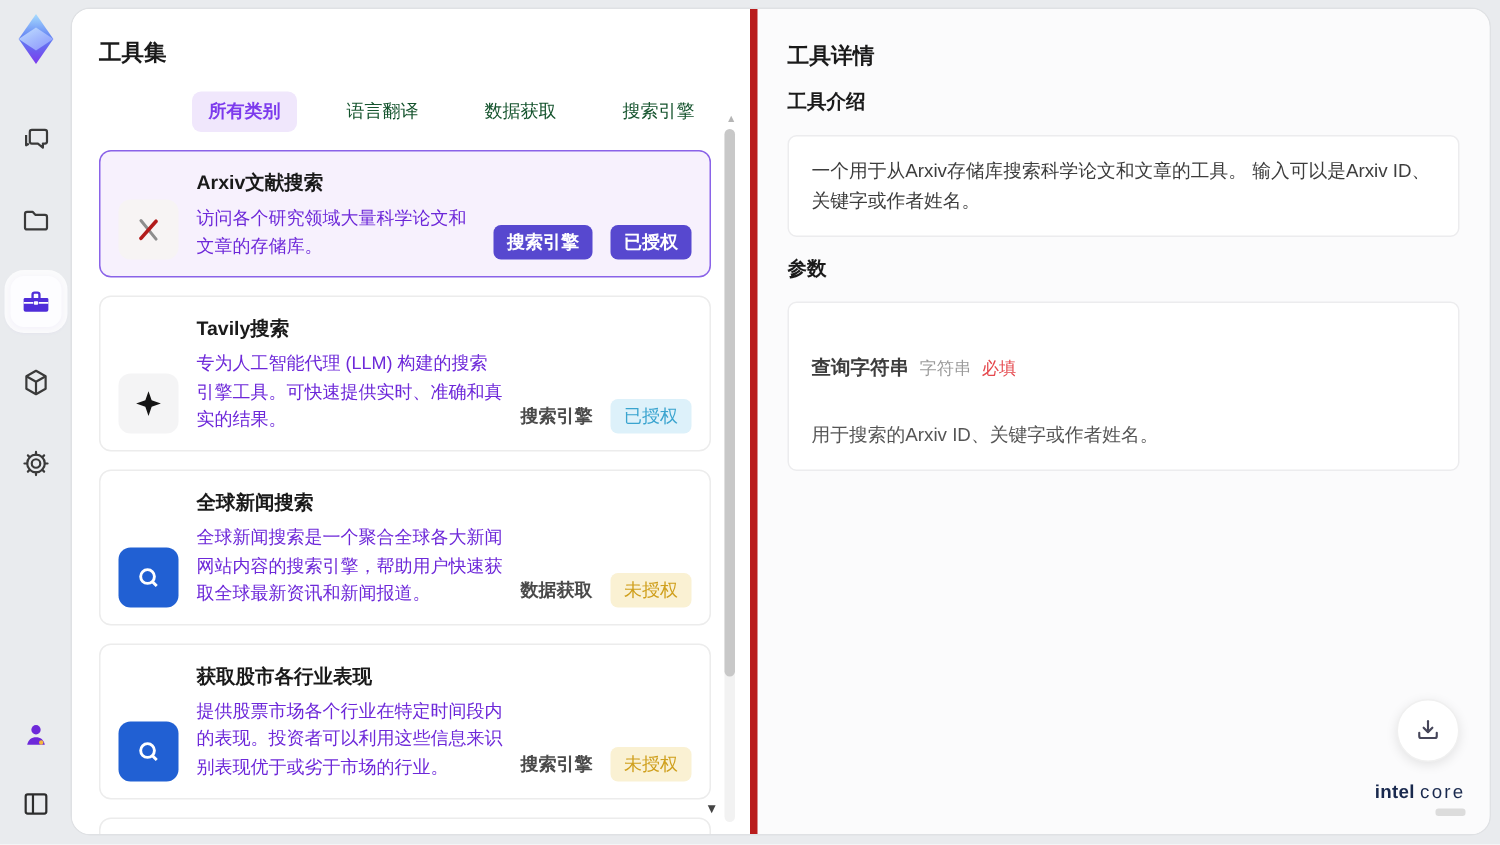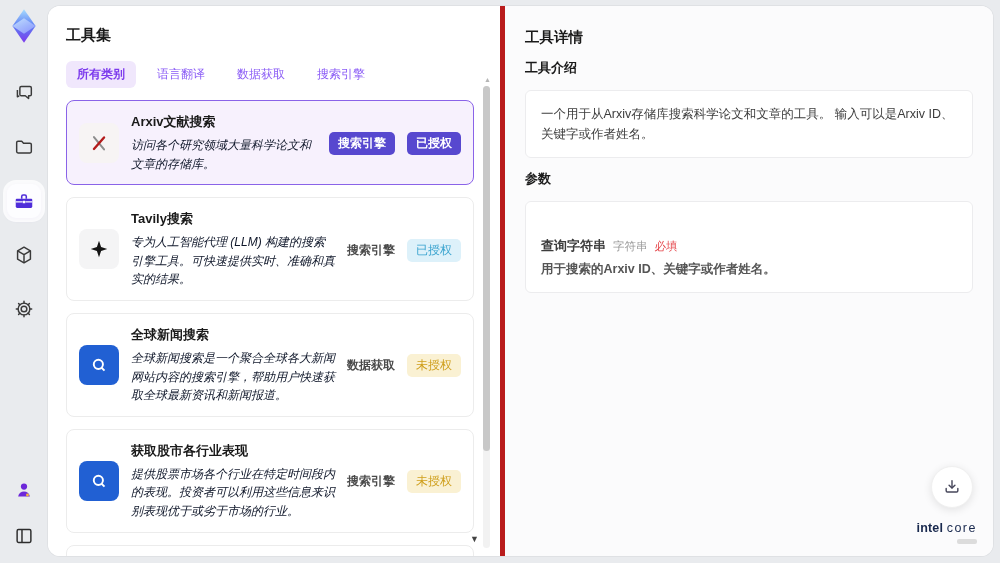--- a/index.html
+++ b/index.html
@@ -34,43 +34,43 @@
     background:#ffffff; border-radius:12px; overflow:hidden;
     display:flex;
     box-shadow:0 0 0 1px rgba(0,0,0,.04);
   }
   
   .list-panel {
     width:452px; min-width:452px; position:relative;
     padding:16px 26px 0 18px; background:#fff;
   }
   .panel-title { font-size:15px; font-weight:700; margin:4px 0 16px; }
-  .tabs { display:flex; align-items:center; gap:10px; margin-bottom:12px; }
+  .tabs { display:flex; align-items:center; gap:22px; margin-bottom:12px;justify-content:flex-end; }
   .tab {
-    font-size:12px; color:#8b5cf6; padding:5px 11px; cursor:pointer;
+    font-size:12px; color:#14532d; padding:5px 11px; cursor:pointer;
     border-radius:6px; white-space:nowrap;
   }
   .tab.active { background:#f0e7fc; color:#7c3aed; font-weight:700; }
   .cards { display:flex; flex-direction:column; gap:12px; }
   .card {
-    display:flex; gap:12px; align-items:center;
+    display:flex; gap:12px; align-items:flex-end;
     background:#fff; border:1px solid #ececec; border-radius:8px;
     padding:11px 12px; cursor:pointer;
   }
   .card.selected { border:1.5px solid #8a63e8; background:#f7f1fd; }
   .tool-icon {
     width:40px; height:40px; border-radius:8px; flex:none;
     display:flex; align-items:center; justify-content:center;
   }
   .tile-light { background:#f7f4f4; }
   .tile-gray  { background:#f4f4f5; }
   .tile-blue  { background:#2160d3; }
   .tool-info { flex:1; min-width:0; }
   .tool-name { font-size:13px; font-weight:700; margin:1px 0 5px; }
-  .tool-desc { font-size:12px; color:#0f172a; line-height:1.55;font-style:italic; }
+  .tool-desc { font-size:12px; color:#6d28d9; line-height:1.55; }
   .tool-badges { display:flex; align-items:center; gap:12px; flex:none; margin-top:2px; }
   .cat-plain { font-size:12px; color:#4a4a4a; font-weight:700; }
   .pill { font-size:12px; padding:3px 9px; border-radius:5px; white-space:nowrap; }
   .pill-solid { background:#5748cf; color:#fff; font-weight:700; }
   .pill-auth { background:#ddf1fa; color:#3aa4cf; }
   .pill-unauth { background:#faf1d3; color:#cf9f1c; }
   
   .scrollbar {
     position:absolute; right:10px; top:80px; bottom:8px; width:7px;
     background:#f2f2f2; border-radius:4px;
@@ -90,21 +90,21 @@
   .section-heading { font-size:13px; font-weight:700; margin-top:12px; }
   .info-box {
     margin-top:13px; background:#fff; border:1px solid #ececee;
     border-radius:6px; padding:13px 15px; font-size:12.5px; color:#3d3d3d;
     line-height:1.6;
   }
   .param-head { display:flex; align-items:baseline; gap:7px; }
   .param-name { font-size:13px; font-weight:700; }
   .param-type { font-size:11.5px; color:#9a9a9a; }
   .param-required { font-size:11.5px; color:#e5484d;margin-top:22px; }
-  .param-desc { margin-top:2px; font-size:12.5px; color:#555;font-weight:bold; }
+  .param-desc { margin-top:24px; font-size:12.5px; color:#555; }
   
   .fab {
     position:absolute; right:20px; bottom:48px; width:42px; height:42px;
     border-radius:50%; background:#fff; border:1px solid #f0f0f0;
     box-shadow:0 2px 8px rgba(0,0,0,.10);
     display:flex; align-items:center; justify-content:center; cursor:pointer;
   }
   .brand {
     position:absolute; right:16px; bottom:12px; text-align:right;
     color:#19294e; font-size:12.5px; line-height:1.1;

